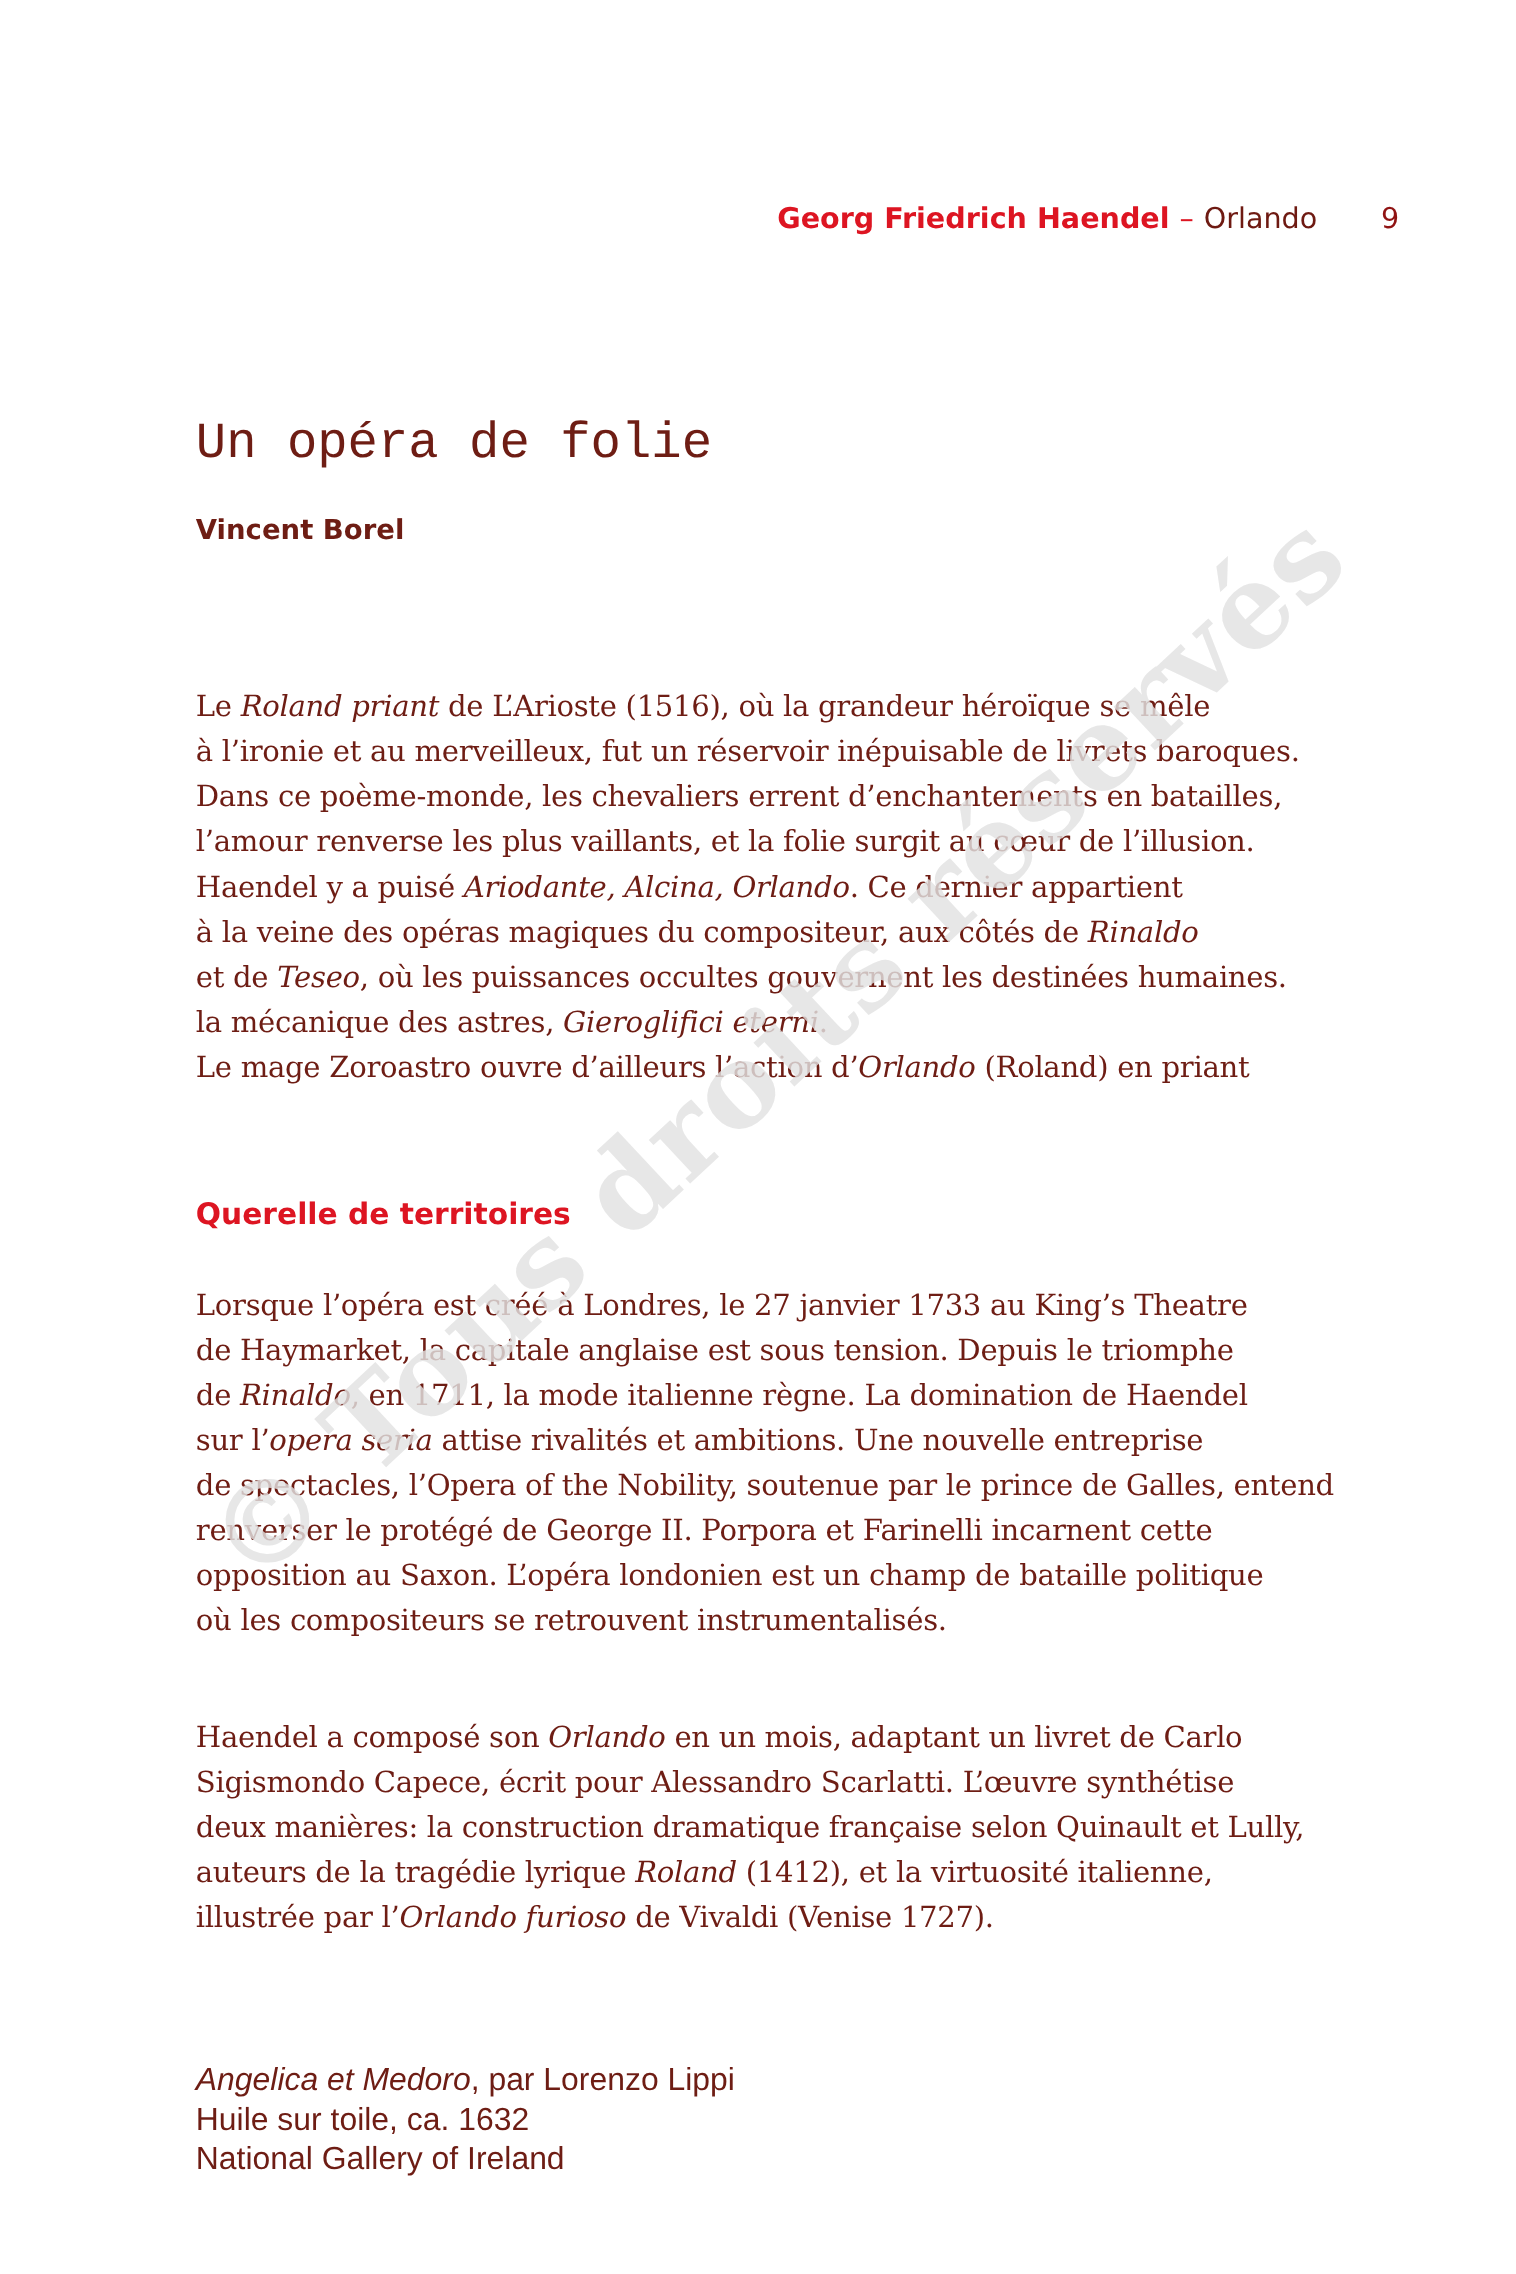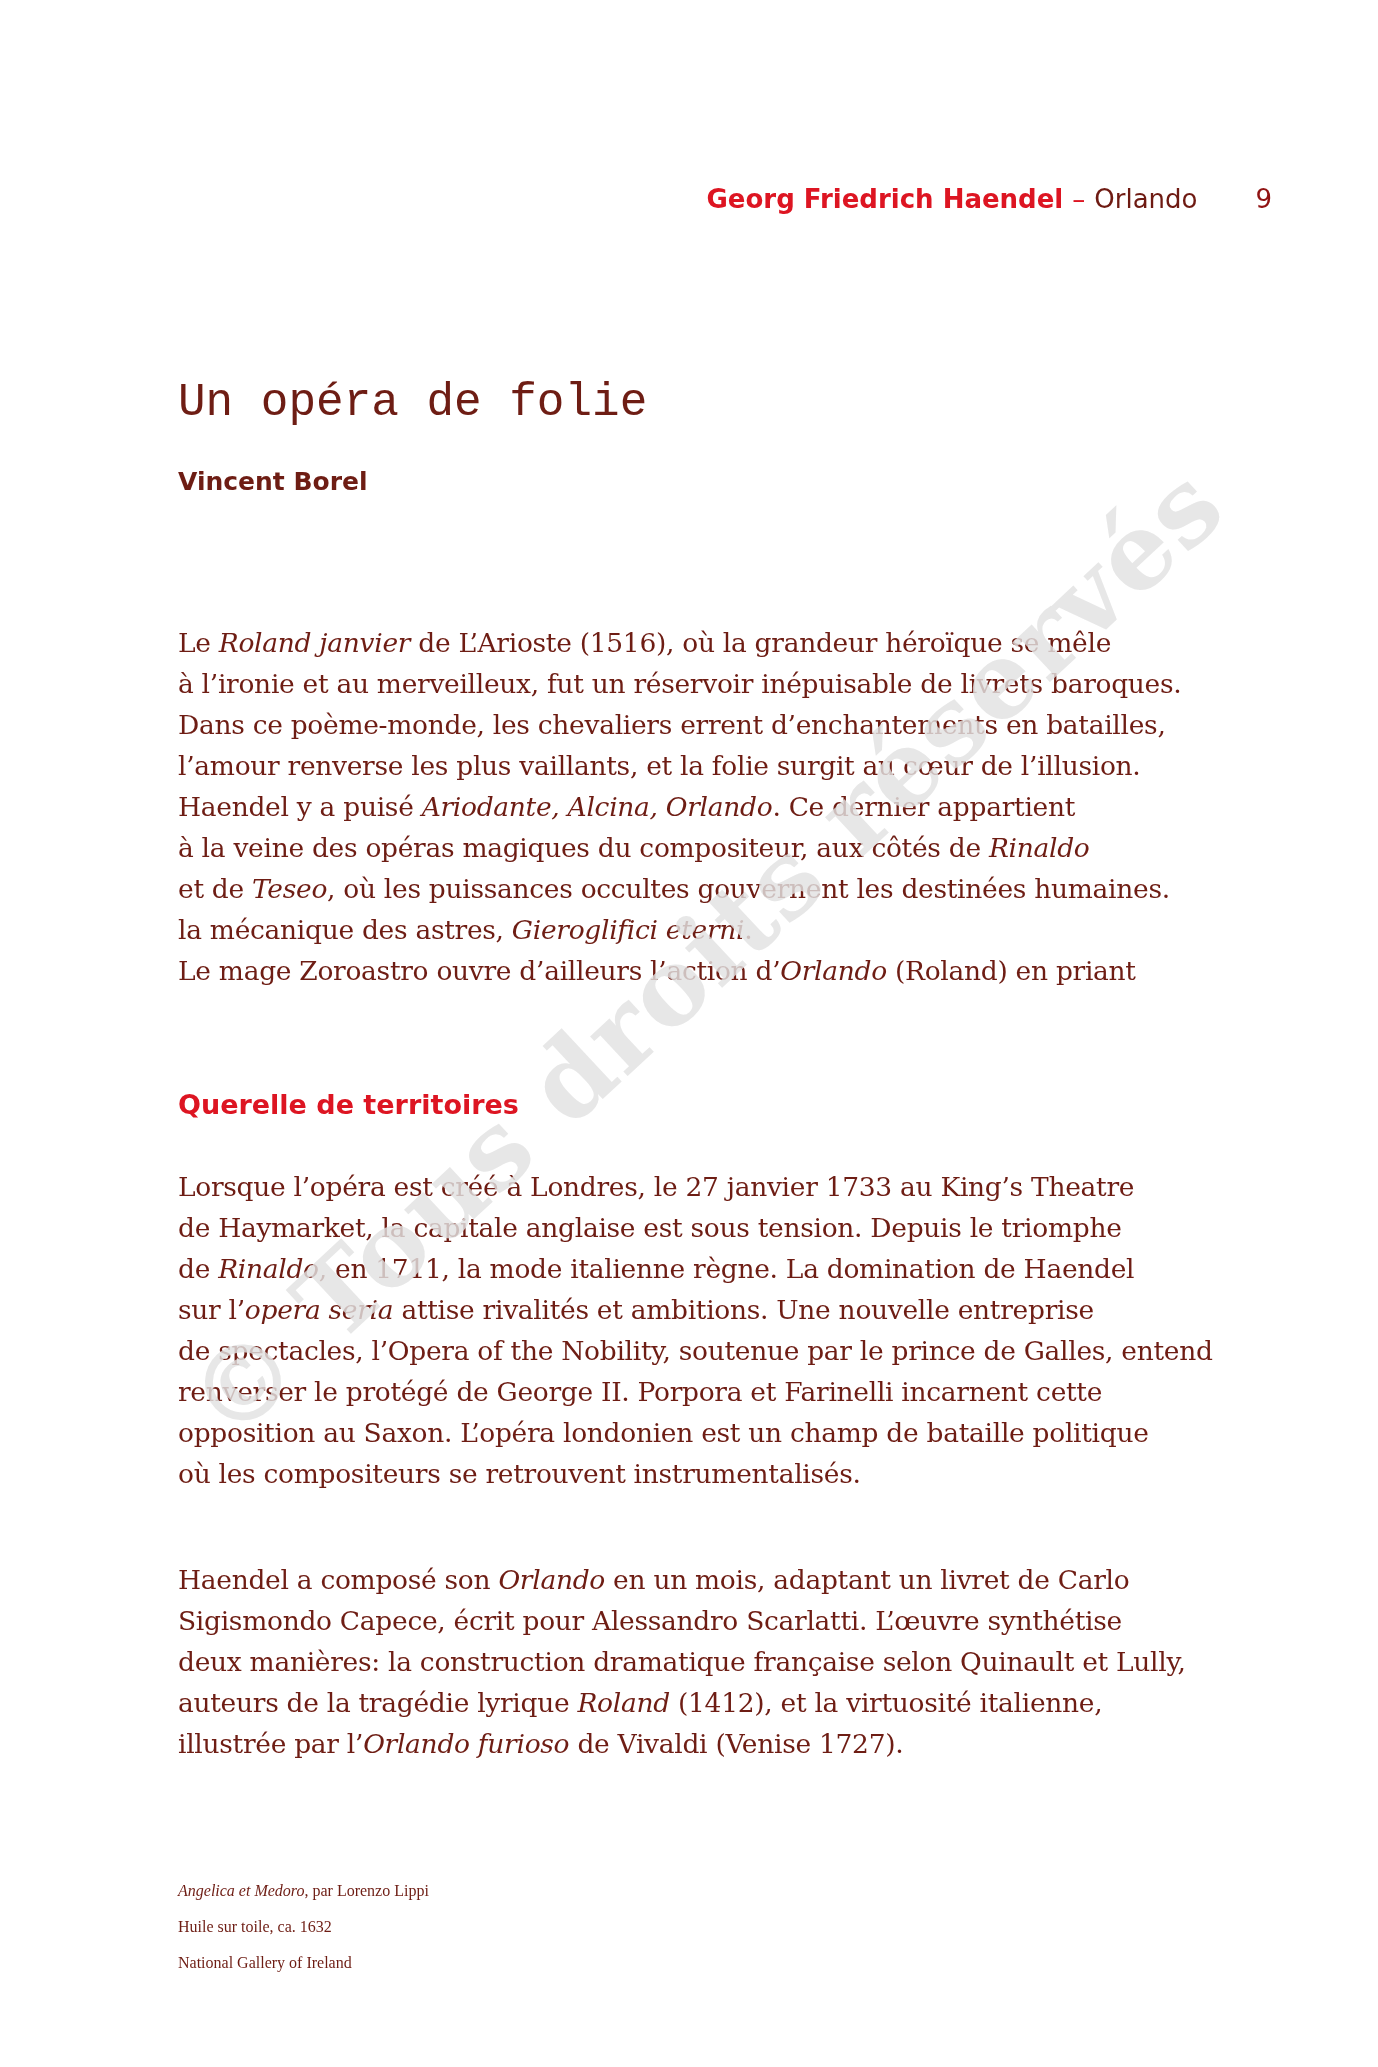--- a/index.html
+++ b/index.html
@@ -43,22 +43,22 @@
   .p1{top:585px;}
   .p2{top:1129px;}
   .p3{top:1522px;}
   .sect{
     position:absolute;left:178px;top:1052px;margin:0;
     font-family:"DejaVu Sans","Liberation Sans",sans-serif;
     font-size:27px;font-weight:700;color:var(--red);
   }
   .caption{
     position:absolute;left:178px;top:1836px;
-    font-family:Liberation Serif, serif;
-    font-size:16px;line-height:36px;color:var(--maroon);white-space:nowrap;
+    font-family:Liberation Sans, sans-serif;
+    font-size:29px;line-height:36px;color:var(--maroon);white-space:nowrap;
   }
   .caption .tline{height:36px;}
   .watermark{
     position:absolute;left:180px;top:1330px;
     transform:rotate(-43deg);transform-origin:0 20%;
     font-family:"DejaVu Serif","Liberation Serif",serif;
     font-size:105px;font-weight:600;letter-spacing:2px;
     color:var(--wm);opacity:0.82;white-space:nowrap;
     z-index:3;pointer-events:none;
   }
@@ -70,21 +70,21 @@
 
   <header class="pg-header">
     <span class="hdr-name">Georg Friedrich Haendel</span><span class="hdr-dash">–</span><span class="hdr-work">Orlando</span><span class="hdr-page">9</span>
   </header>
 
   <h1 class="title">Un opéra de folie</h1>
 
   <div class="author">Vincent Borel</div>
 
   <div class="para p1">
-      <div class="tline"><span>Le </span><em>Roland janvier</em><span> de L’Arioste (1516), où la grandeur héroïque se mêle</span></div>
+      <div class="tline"><span>Le </span><em>Roland priant</em><span> de L’Arioste (1516), où la grandeur héroïque se mêle</span></div>
       <div class="tline"><span>à l’ironie et au merveilleux, fut un réservoir inépuisable de livrets baroques.</span></div>
       <div class="tline"><span>Dans ce poème-monde, les chevaliers errent d’enchantements en batailles,</span></div>
       <div class="tline"><span>l’amour renverse les plus vaillants, et la folie surgit au cœur de l’illusion.</span></div>
       <div class="tline"><span>Haendel y a puisé </span><em>Ariodante, Alcina, Orlando</em><span>. Ce dernier appartient</span></div>
       <div class="tline"><span>à la veine des opéras magiques du compositeur, aux côtés de </span><em>Rinaldo</em></div>
       <div class="tline"><span>et de </span><em>Teseo</em><span>, où les puissances occultes gouvernent les destinées humaines.</span></div>
       <div class="tline"><span>la mécanique des astres, </span><em>Gieroglifici eterni</em><span>.</span></div>
       <div class="tline"><span>Le mage Zoroastro ouvre d’ailleurs l’action d’</span><em>Orlando</em><span> (Roland) en priant</span></div>
     </div>
 

